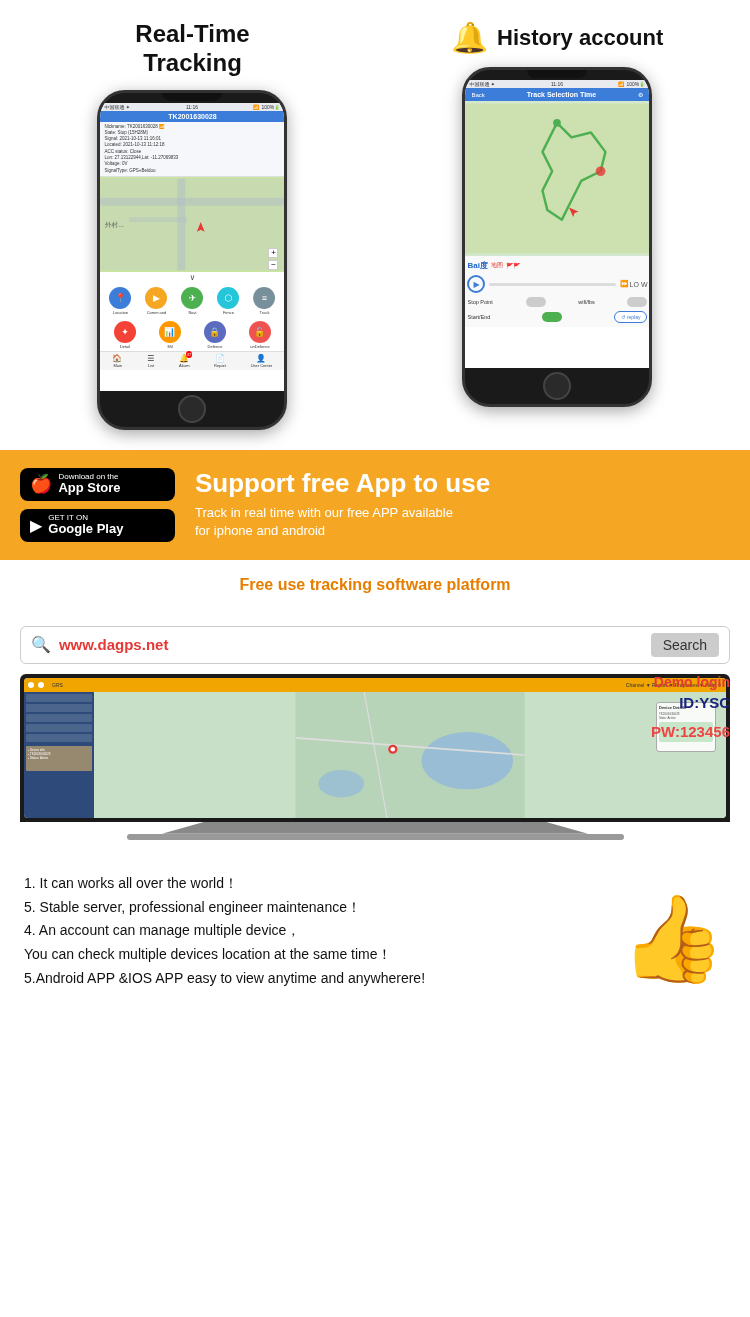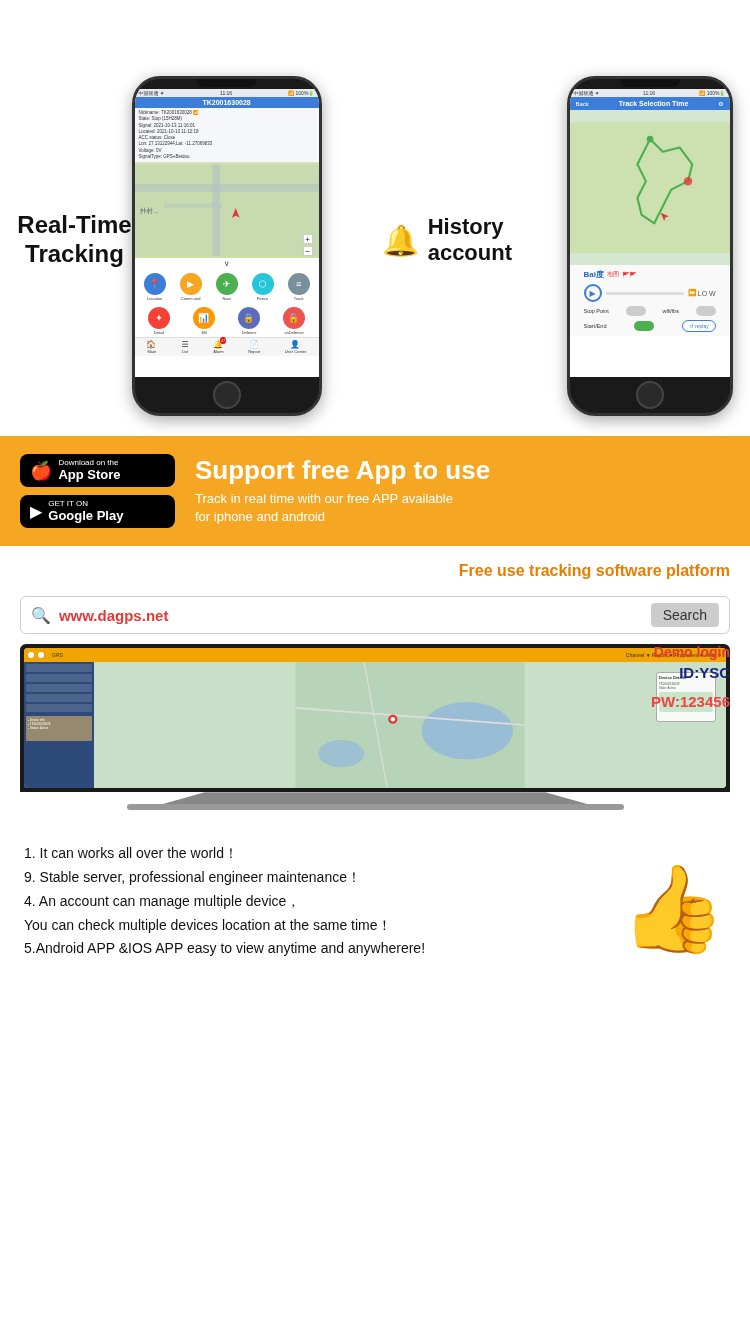--- a/index.html
+++ b/index.html
@@ -13,24 +13,23 @@
     
     .top-section {
       display: flex;
       justify-content: space-around;
       align-items: flex-start;
       padding: 20px 10px 10px;
       background: #fff;
     }
     .feature-block {
       display: flex;
-      flex-direction: row;
+      flex-direction: column;
       align-items: center;
       width: 48%;
-      margin-top: 48px;
     }
     .feature-title {
       font-size: 22px;
       font-weight: 900;
       color: #111;
       text-align: center;
       line-height: 1.2;
       margin-bottom: 4px;
     }
     .feature-title-row {
@@ -177,21 +176,21 @@
       font-size: 6px;
     }
     .track-map-area {
       background: #d4e8d0;
       height: 155px;
       position: relative;
       overflow: hidden;
     }
     .track-controls {
       background: #f9f9f9;
-      padding: 4px 14px;
+      padding: 4px 2px;
     }
     .track-playbar {
       display: flex;
       align-items: center;
       gap: 4px;
       margin-bottom: 4px;
     }
     .play-btn {
       width: 18px;
       height: 18px;
@@ -300,25 +299,25 @@
       color: #fff;
       line-height: 1.4;
     }
 
     
     .platform-section {
       background: #fff;
       padding: 16px 20px;
     }
     .platform-title {
-      text-align: right;
+      text-align: center;
       color: #e67e00;
       font-size: 16px;
       font-weight: bold;
-      margin-bottom: 16px;
+      margin-bottom: 32px;
     }
     .platform-content {
       display: flex;
       gap: 16px;
       align-items: flex-start;
     }
     .app-logo-block {
       display: flex;
       flex-direction: column;
       align-items: center;
@@ -799,21 +798,21 @@
         </div>
       </div>
     </div>
   </div>
 </div>
 
 <div class="features-section">
   <div class="features-bottom">
     <div class="features-text-block">
       <div class="feature-list-item">1. It can works all over the world！</div>
-      <div class="feature-list-item">9. Stable server, professional engineer maintenance！</div>
+      <div class="feature-list-item">5. Stable server, professional engineer maintenance！</div>
       <div class="feature-list-item">4. An account can manage multiple device，</div>
       <div class="feature-list-item">You can check multiple devices location at the same time！</div>
       <div class="feature-list-item">5.Android APP &amp;IOS APP easy to view anytime and anywherere!</div>
     </div>
 
     <div style="font-size:85px;color:#1a1a1a;line-height:1;padding-left:10px;padding-bottom:10px;">👍</div>
   </div>
 </div>
 
 </body></html>

